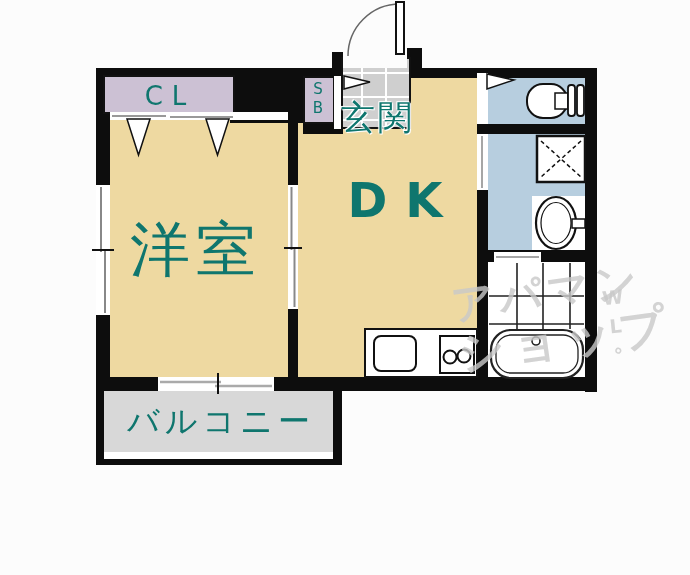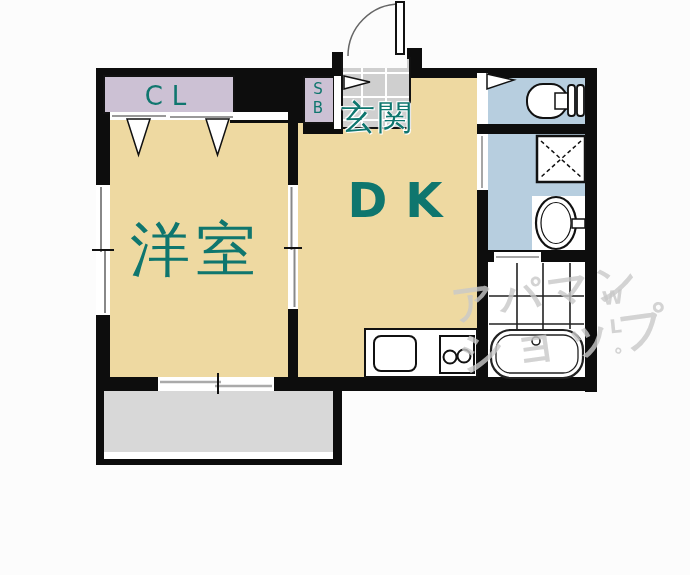--- a/index.html
+++ b/index.html
@@ -159,18 +159,19 @@
       <circle cx="450" cy="357" r="6.5" fill="#fff" stroke="#111" stroke-width="2"></circle>
       <circle cx="464" cy="356" r="6.5" fill="#fff" stroke="#111" stroke-width="2"></circle>
     </g>
   </svg>
 
   <div class="lbl" style="left:170px;top:96px;font-size:26px;letter-spacing:9px;">CL</div>
   <div class="lbl vert" style="left:310px;top:80px;font-size:15px;letter-spacing:1px;">SB</div>
   <div class="lbl halo" style="left:378px;top:117px;font-size:34px;letter-spacing:3px;">玄関</div>
   <div class="lbl" style="left:196px;top:213px;font-size:60px;letter-spacing:6px;margin-top:36px;">洋室</div>
   <div class="lbl" style="left:404px;top:200px;font-size:48px;letter-spacing:18px;font-weight:bold;">DK</div>
+  <div class="lbl" style="left:221px;top:421px;font-size:32px;letter-spacing:5px;">バルコニー</div>
 
   <div class="wm" style="left:449px;top:285px;font-size:42px;letter-spacing:5px;transform:rotate(-8deg);transform-origin:left top;">アパマン</div>
   <div class="wm" style="left:455px;top:331px;font-size:46px;letter-spacing:7px;transform:rotate(-8deg);transform-origin:left top;">ショップ</div>
   <div class="wm vert" style="left:606px;top:286px;font-size:19px;letter-spacing:7px;transform:rotate(-6deg);">WL°</div>
 
 </div>
 
 </body></html>

